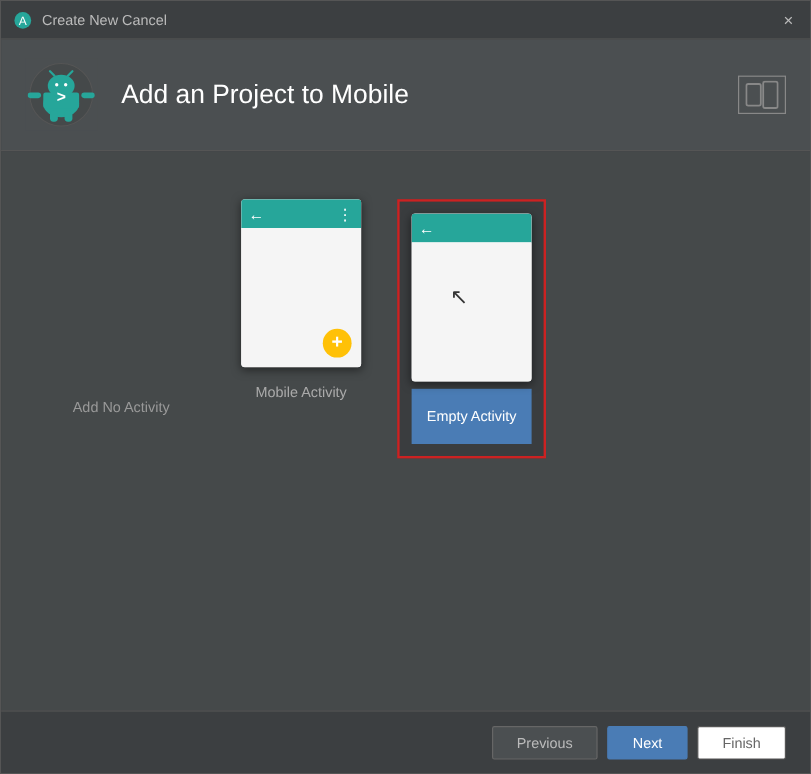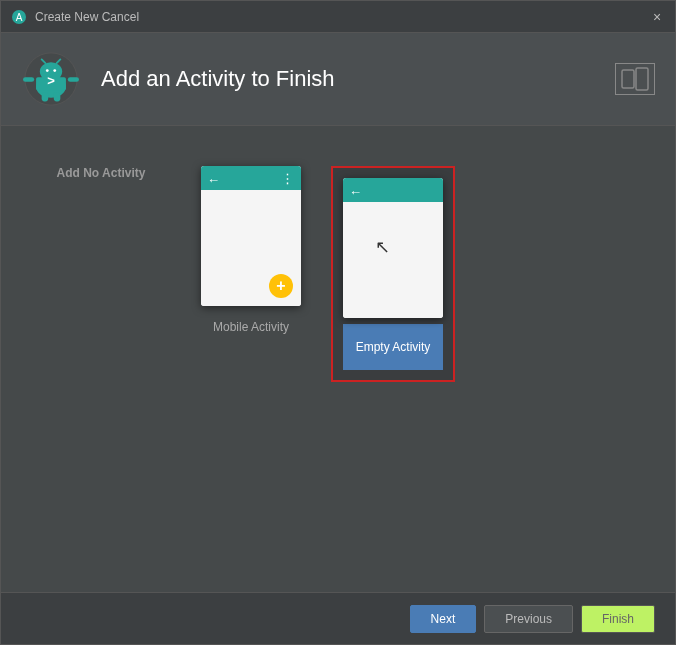--- a/index.html
+++ b/index.html
@@ -208,40 +208,39 @@
     }
 
     .btn-primary {
       background: #4a7cb5;
       border-color: #4a7cb5;
       color: white;
     }
 
     .btn-disabled {
       color: #666;
-      background: #bef264;
+      background: #ffffff;
       border-color: #555;
       cursor: default;
     }
 
     .grid-row {
       display: flex;
       flex-direction: row;
       align-items: flex-start;
       gap: 30px;
       padding: 20px 10px;
     }
 
     .no-activity-area {
       display: flex;
-      align-items: flex-start;
+      align-items: flex-end;
       justify-content: center;
       width: 140px;
       height: 180px;
-      font-weight: bold;
     }
 
     .no-activity-label {
       font-size: 12px;
       color: #999;
       text-align: center;
     }
 
     .basic-activity-wrap {
       display: flex;
@@ -298,21 +297,21 @@
 
         <rect x="0" y="28" width="12" height="5" rx="2.5" fill="#26a69a"></rect>
         <rect x="48" y="28" width="12" height="5" rx="2.5" fill="#26a69a"></rect>
 
         <rect x="20" y="44" width="7" height="10" rx="3" fill="#26a69a"></rect>
         <rect x="33" y="44" width="7" height="10" rx="3" fill="#26a69a"></rect>
 
         <text x="30" y="36" text-anchor="middle" font-size="14" fill="white" font-weight="bold">&gt;</text>
       </svg>
     </div>
-    <h1 class="header-title">Add an Activity to Finish</h1>
+    <h1 class="header-title">Add an Project to Mobile</h1>
     <div class="header-icon-right">
       <svg width="28" height="24" viewBox="0 0 28 24">
         <rect x="1" y="3" width="12" height="18" rx="1.5" fill="none" stroke="#888" stroke-width="1.5"></rect>
         <rect x="15" y="1" width="12" height="22" rx="1.5" fill="none" stroke="#888" stroke-width="1.5"></rect>
       </svg>
     </div>
   </div>
 
   <div class="content">
     <div class="grid-row">
@@ -346,18 +345,18 @@
             </div>
           </div>
           <div class="selected-label-bar">Empty Activity</div>
         </div>
       </div>
 
     </div>
   </div>
 
   <div class="footer">
+    <button class="btn">Previous</button>
     <button class="btn btn-primary">Next</button>
-    <button class="btn">Previous</button>
     <button class="btn btn-disabled">Finish</button>
   </div>
 
 </div>
 
 </body></html>

